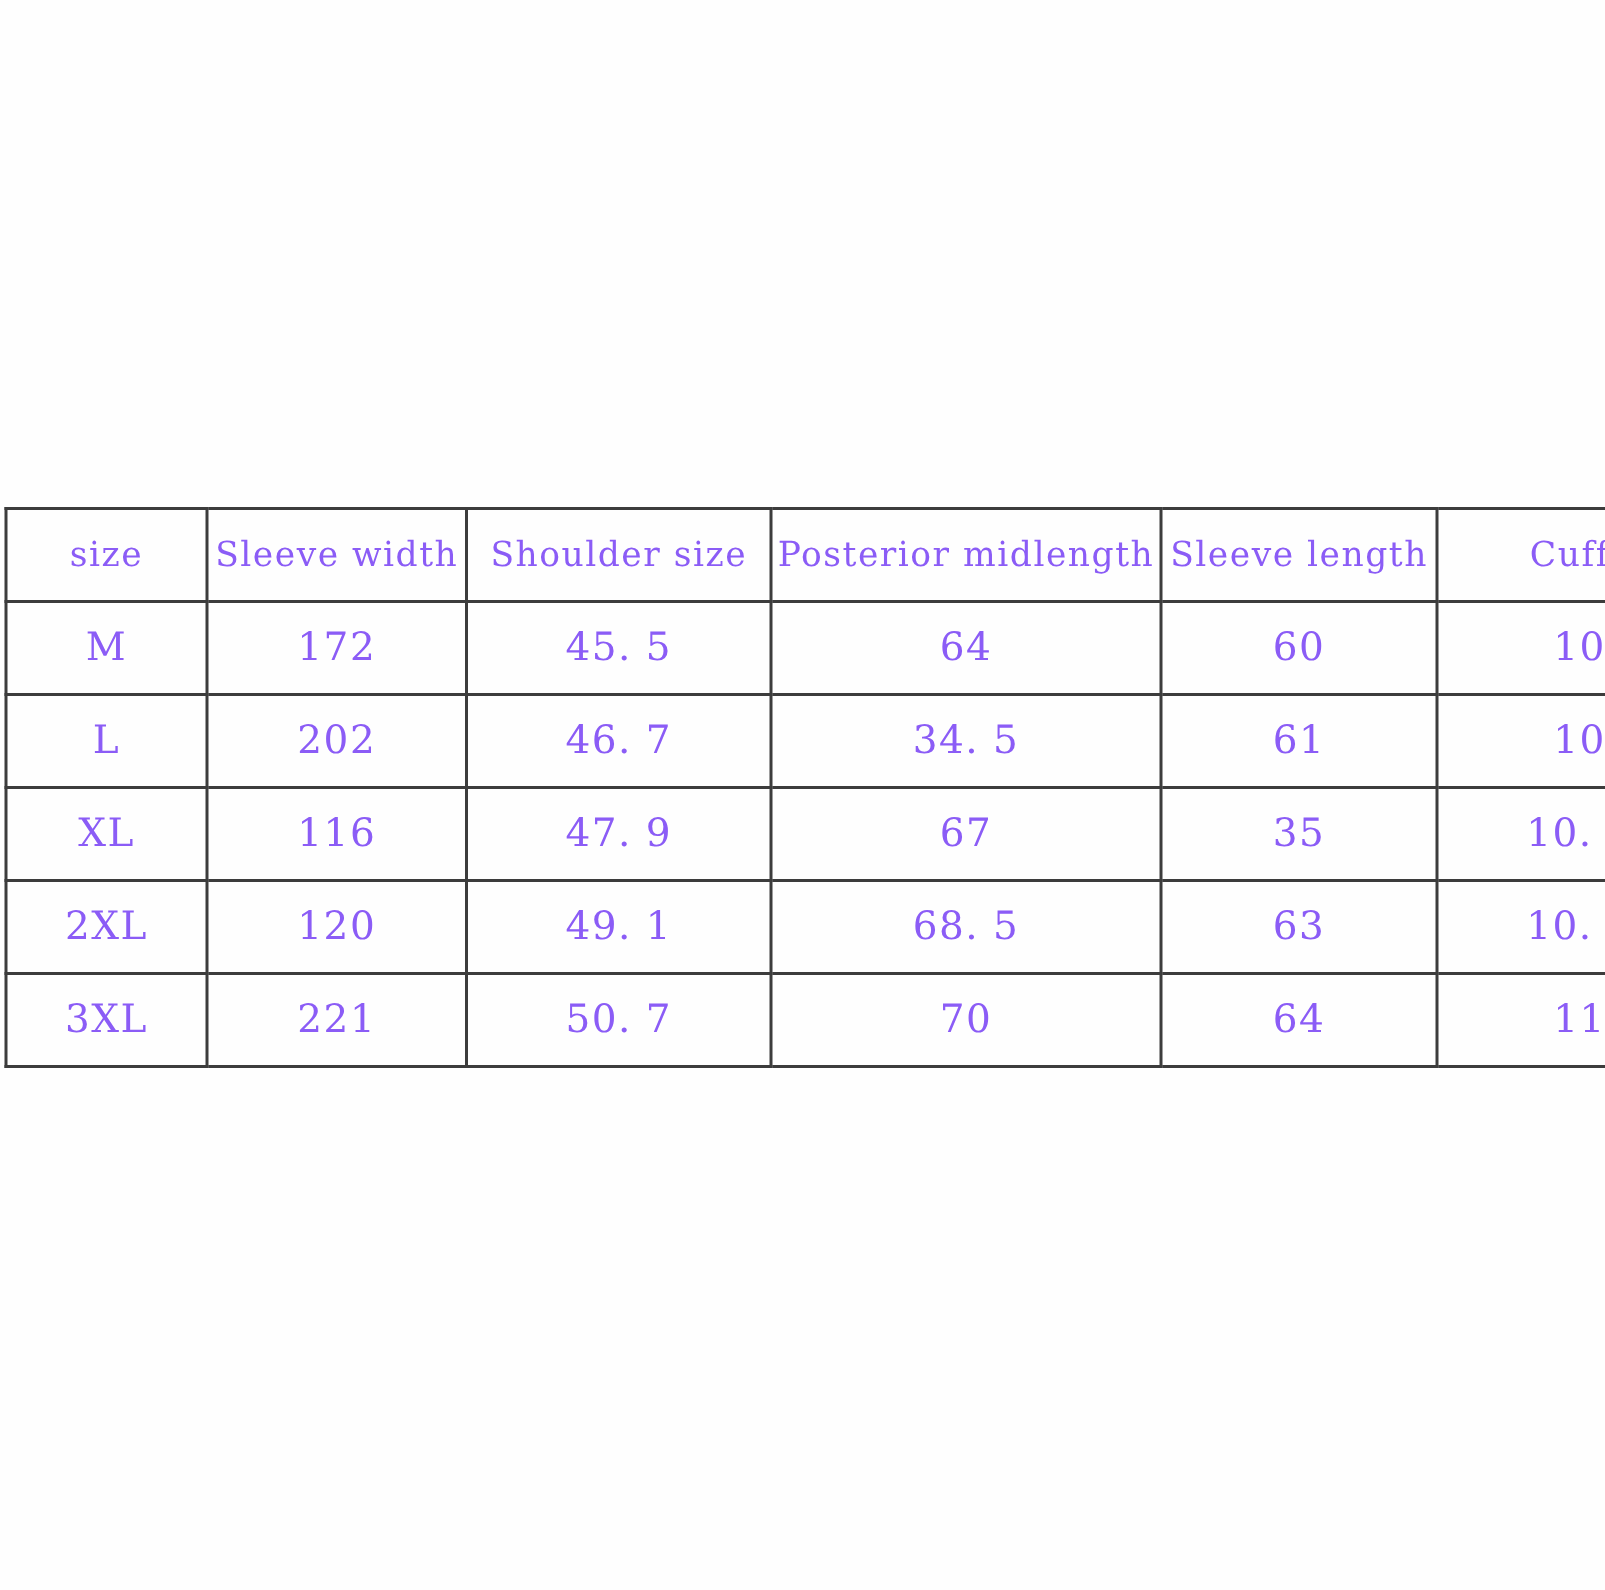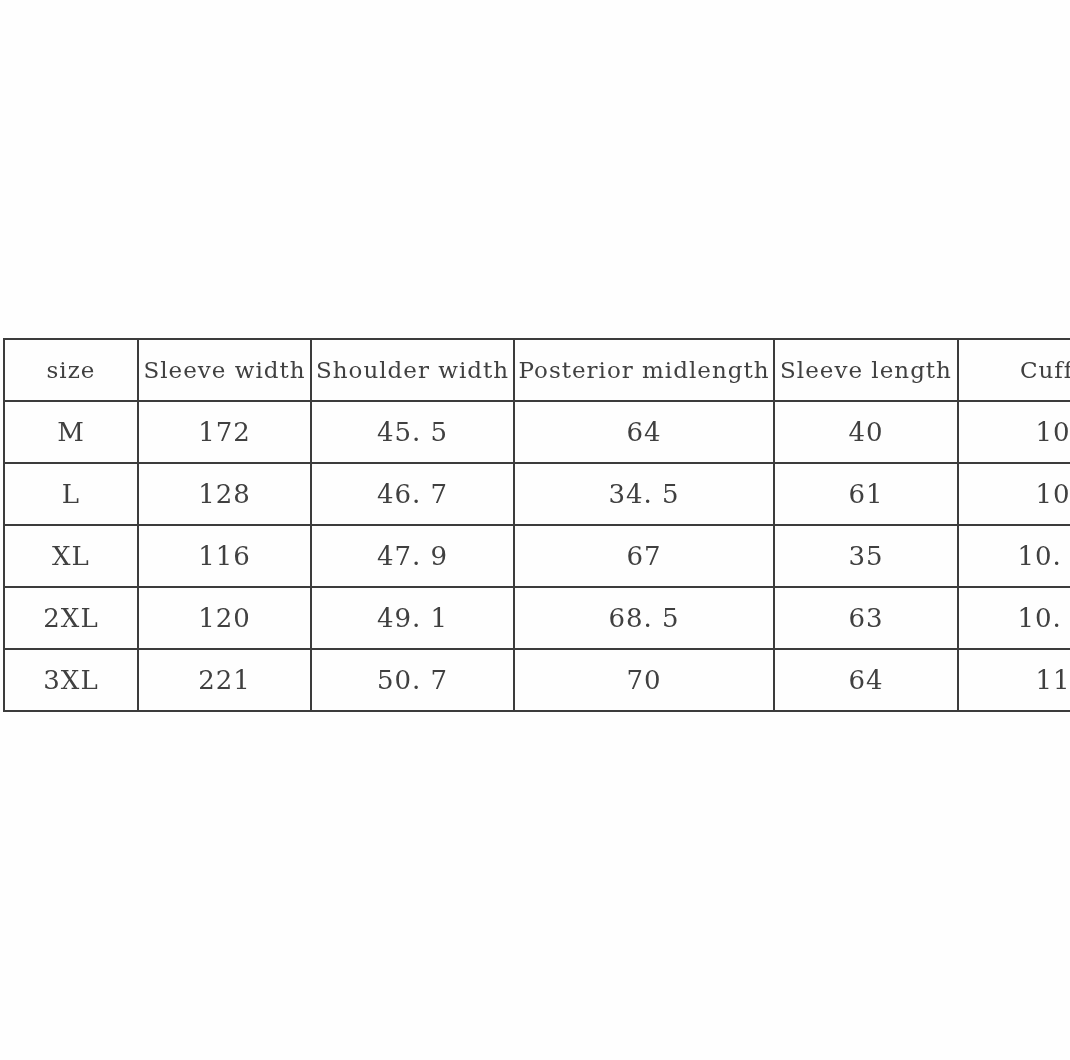--- a/index.html
+++ b/index.html
@@ -30,21 +30,21 @@
   table.size-table col.c2 { width: 203px; }
   table.size-table col.c3 { width: 260px; }
   table.size-table col.c4 { width: 184px; }
   table.size-table col.c5 { width: 190px; }
   table.size-table th,
   table.size-table td {
     border: 2px solid #3c3c3c;
     height: 60px;
     text-align: center;
     vertical-align: middle;
-    color: #404040;
+    color: #8b5cf6;
     padding: 0;
     overflow: hidden;
     white-space: nowrap;
   }
   table.size-table th {
     font-size: 23px;
     font-weight: normal;
     letter-spacing: 1px;
   }
   table.size-table td {
@@ -62,38 +62,38 @@
         <col class="c1">
         <col class="c2">
         <col class="c3">
         <col class="c4">
         <col class="c5">
     </colgroup>
     <thead>
       <tr>
         <th>size</th>
         <th>Sleeve width</th>
-        <th>Shoulder width</th>
+        <th>Shoulder size</th>
         <th>Posterior midlength</th>
         <th>Sleeve length</th>
         <th>Cuffs</th>
       </tr>
     </thead>
     <tbody>
       <tr>
         <td>M</td>
         <td>172</td>
         <td>45. 5</td>
         <td>64</td>
-        <td>40</td>
+        <td>60</td>
         <td>10</td>
       </tr>
       <tr>
         <td>L</td>
-        <td>128</td>
+        <td>202</td>
         <td>46. 7</td>
         <td>34. 5</td>
         <td>61</td>
         <td>10</td>
       </tr>
       <tr>
         <td>XL</td>
         <td>116</td>
         <td>47. 9</td>
         <td>67</td>

